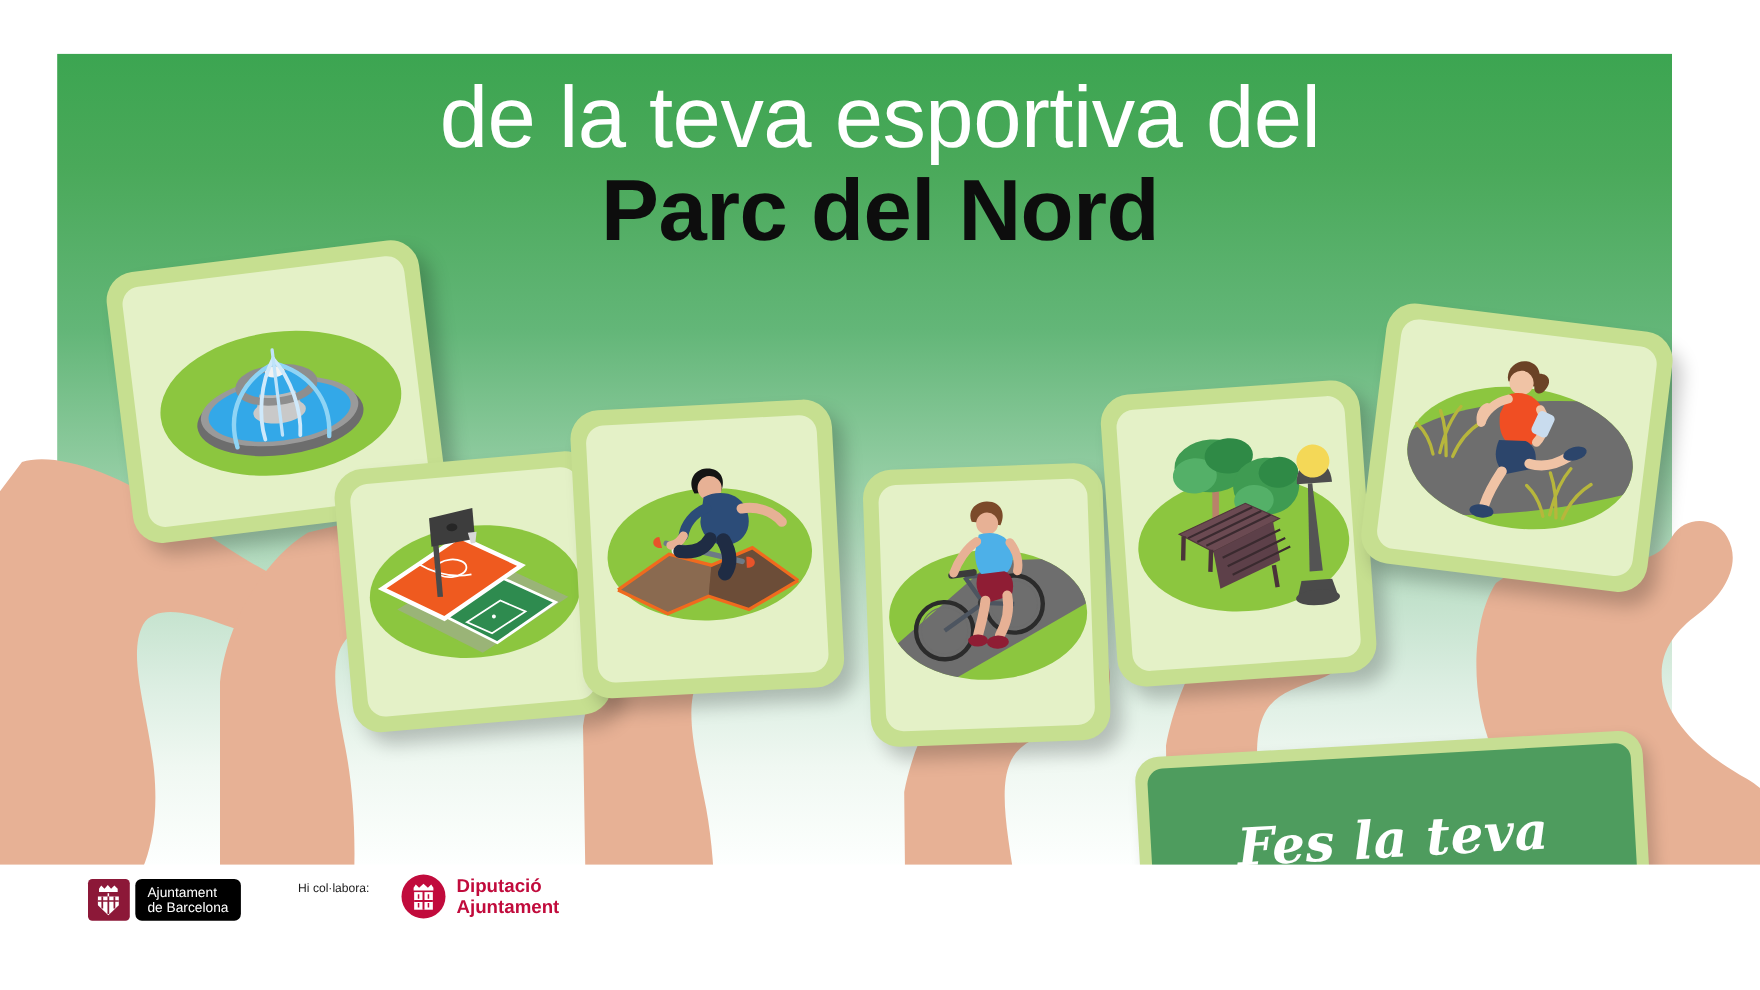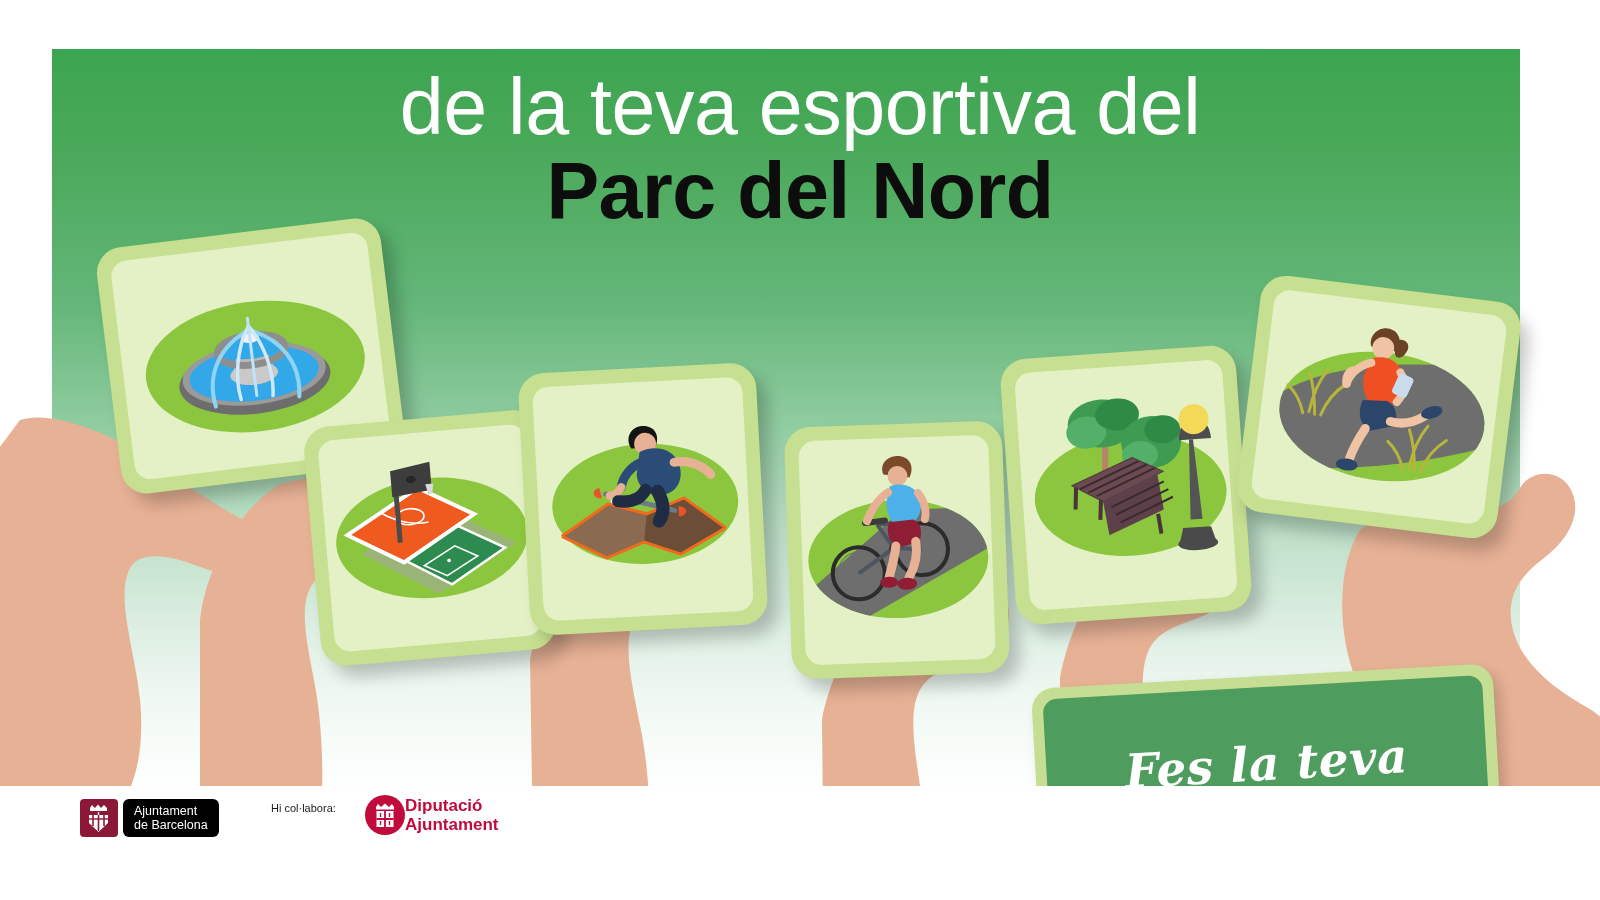--- a/index.html
+++ b/index.html
@@ -118,21 +118,21 @@
   }
   .collab-label{
     position:absolute;left:271px;top:16px;
     font-size:11px;color:#1c1c1c;font-family:"Liberation Sans", sans-serif;
   }
   .logo-dib{position:absolute;left:365px;top:9px;display:flex;align-items:center;}
   .dib-circle{
     width:40px;height:40px;border-radius:50%;background:#c10b3c;
     display:flex;align-items:center;justify-content:center;
   }
-  .dib-text{color:#c10b3c;font-weight:700;font-size:17px;line-height:19px;
+  .dib-text{margin-left:10px;color:#c10b3c;font-weight:700;font-size:17px;line-height:19px;
             font-family:"Liberation Sans", sans-serif;}
 </style>
 </head>
 <body>
 
 <div id="poster">
 
   <div class="green-panel"></div>
 
   <div class="headline">

